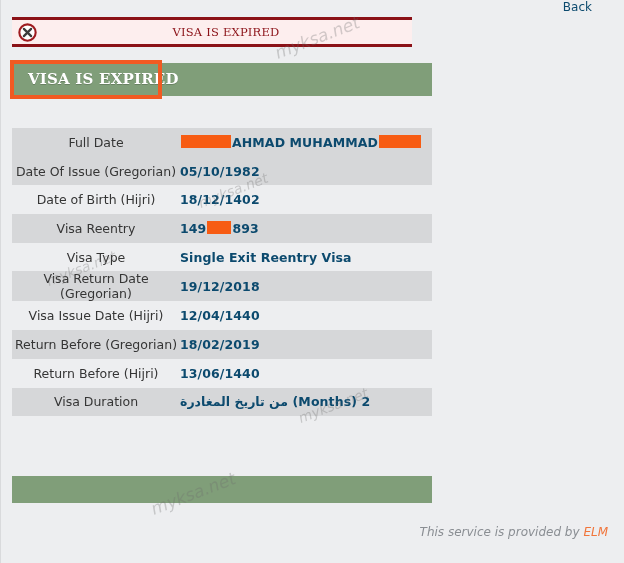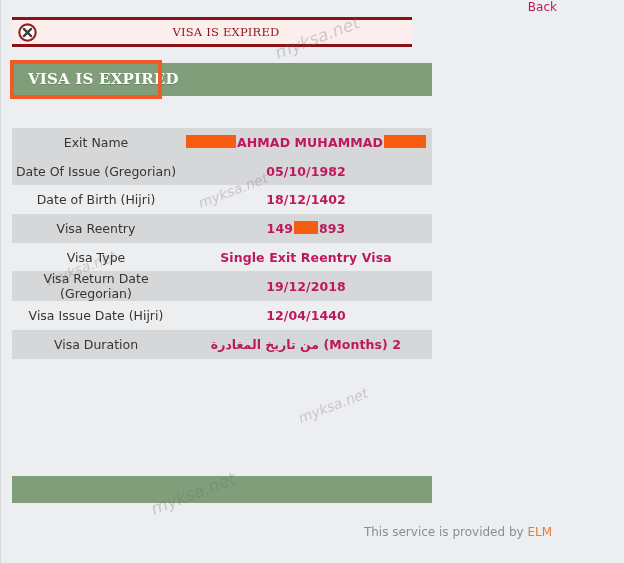--- a/index.html
+++ b/index.html
@@ -109,23 +109,23 @@
     color: #222222;
   }
   #details-table td.lbl {
     width: 168px;
     text-align: center;
     color: #353535;
     font-weight: normal;
   }
   #details-table td.val {
     width: 252px;
-    text-align: center;
+    text-align: left;
     font-weight: bold;
-    color: #be185d;
+    color: #0c4a6e;
     letter-spacing: .1px;
   }
   #details-table tr.odd td { background: #d6d7d9; }
   #details-table tr.even td { background: transparent; }
 
   .redact {
     display: inline-block;
     height: 13px;
     background: #f75c13;
     vertical-align: -1px;
@@ -147,33 +147,34 @@
     height: 27px;
     background: #809e79;
   }
 
   
   #footer {
     position: absolute;
     right: 16px;
     top: 523px;
     width: 300px;
-    text-align: center;
+    text-align: right;
     font-size: 12px;
     color: #8a8e93;
     line-height: 18px;
+    font-style: italic;
   }
   #footer .elm { color: #f1753b; }
   #back-link {
     display: block;
     text-align: right;
-    color: #be185d;
+    color: #0c4a6e;
     font-size: 12px;
     text-decoration: none;
-    padding-right: 67px;
+    padding-right: 32px;
   }
 
   
   .wm {
     position: absolute;
     color: rgba(110,110,110,.30);
     font-family: "DejaVu Sans", sans-serif;
     font-style: italic;
     font-size: 17px;
     transform: rotate(-21deg);
@@ -200,21 +201,21 @@
   </div>
 
   <div id="green-bar">
     <div id="green-bar-title">VISA IS EXPIRED</div>
   </div>
   <div id="title-highlight"></div>
 
   <table id="details-table">
     <tbody>
       <tr class="odd">
-        <td class="lbl">Exit Name</td>
+        <td class="lbl">Full Date</td>
         <td class="val">
           <span class="redact w1"></span><span>AHMAD MUHAMMAD</span><span class="redact w2"></span>
         </td>
       </tr>
       <tr class="odd">
         <td class="lbl">Date Of Issue (Gregorian)</td>
         <td class="val">05/10/1982</td>
       </tr>
       <tr class="even">
         <td class="lbl">Date of Birth (Hijri)</td>
@@ -230,20 +231,28 @@
         <td class="lbl">Visa Type</td>
         <td class="val">Single Exit Reentry Visa</td>
       </tr>
       <tr class="odd">
         <td class="lbl">Visa Return Date (Gregorian)</td>
         <td class="val">19/12/2018</td>
       </tr>
       <tr class="even">
         <td class="lbl">Visa Issue Date (Hijri)</td>
         <td class="val">12/04/1440</td>
+      </tr>
+      <tr class="odd">
+        <td class="lbl">Return Before (Gregorian)</td>
+        <td class="val">18/02/2019</td>
+      </tr>
+      <tr class="even">
+        <td class="lbl">Return Before (Hijri)</td>
+        <td class="val">13/06/1440</td>
       </tr>
       <tr class="odd">
         <td class="lbl">Visa Duration</td>
         <td class="val rtl">2 (Months) من تاريخ المغادرة</td>
       </tr>
     </tbody>
   </table>
 
   <div id="green-footer-bar"></div>
 

